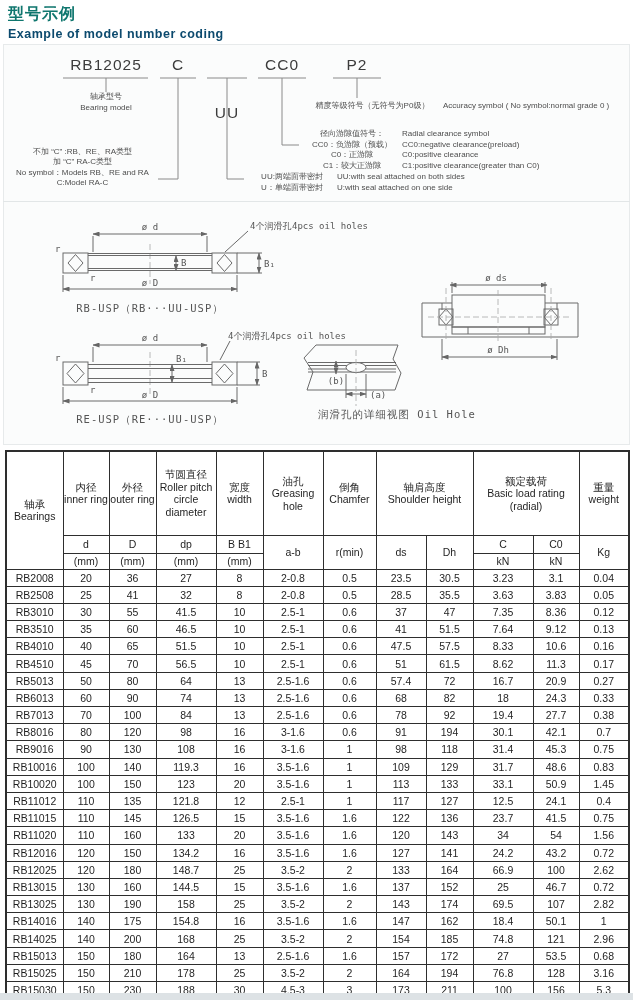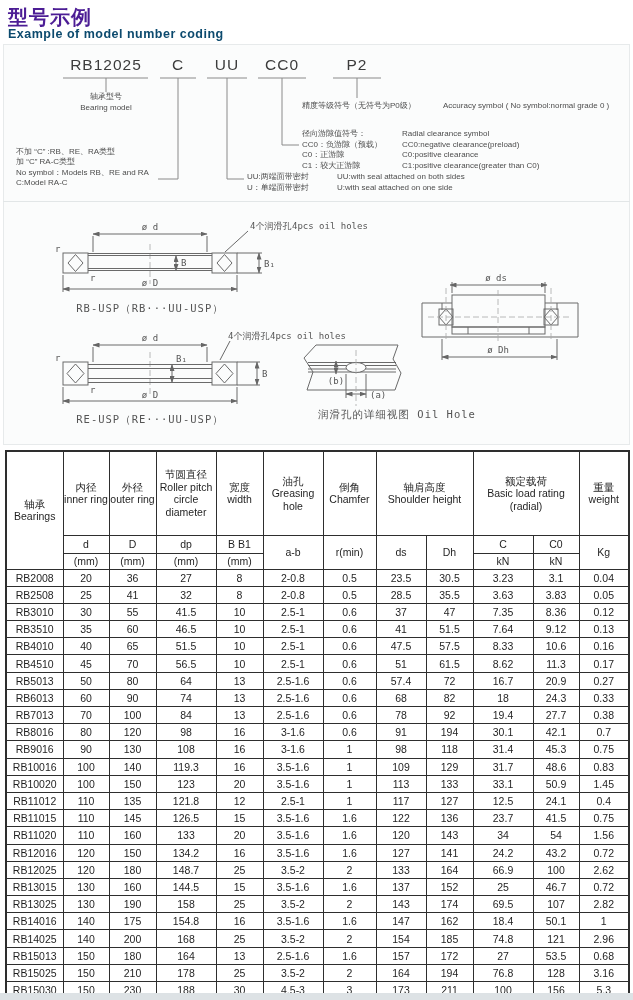--- a/index.html
+++ b/index.html
@@ -1,34 +1,34 @@
 <!DOCTYPE html>
 <html><head>
 <meta charset="utf-8">
 <style>
   * { margin:0; padding:0; box-sizing:border-box; }
   html,body { background:#fff; }
   body { font-family:"Liberation Sans","DejaVu Sans",sans-serif; color:#333; }
   .page { position:relative; width:633px; height:1000px; background:#fff; overflow:hidden; }
 
   
-  .title-cn { position:absolute; left:8px; top:4px; font-size:20px; font-weight:bold; color:#4c1d95; letter-spacing:1px; }
+  .title-cn { position:absolute; left:8px; top:4px; font-size:16px; font-weight:bold; color:#0f766e; letter-spacing:1px; }
   .title-en { position:absolute; left:8px; top:27px; font-size:12.5px; font-weight:bold; color:#0c4a6e; letter-spacing:.5px; }
 
   
   .panel { position:absolute; left:3px; top:44px; width:627px; height:401px; background:#fbfcfc; border:1px solid #e7eaeb; }
   .panel-divider { position:absolute; left:3px; top:201px; width:627px; height:1px; background:#e2e6e7; }
   .footer-strip { position:absolute; left:0; top:993px; width:633px; height:7px; background:#dde2e5; }
 
   
   .seg { position:absolute; top:56px; transform:translateX(-50%); font-size:15.5px; color:#3c3c3c; letter-spacing:1px; white-space:nowrap; }
-  .seg-rb  { left:106px; } .seg-c { left:178px; } .seg-uu { left:227px; } .seg-cc0 { left:282px; } .seg-p2 { left:357px; }
+  .seg-rb  { left:106px; } .seg-c { left:178px; } .seg-uu { left:227px;margin-top:48px; } .seg-cc0 { left:282px; } .seg-p2 { left:357px; }
   .coding-lines { position:absolute; left:0; top:40px; width:633px; height:165px; }
 
-  .ann { position:absolute; font-size:8px; line-height:10.6px; color:#4d4d4d; white-space:nowrap; }
+  .ann { position:absolute; font-size:8px; line-height:10.6px; color:#4d4d4d; white-space:nowrap;text-align:center; }
   .ann-bearing-model { left:62px; top:92px; width:88px; text-align:center; }
   .ann-accuracy { left:302px; top:101px; }
   .ann-clearance { left:302px; top:129px; }
   .ann-typenote { left:16px; top:147px; line-height:10.3px; }
   .ann-seal { left:247px; top:172px; }
   .ann-row { display:flex; }
   .ann-accuracy .cn { width:141px; }
   .ann-clearance .cn { width:100px; }
   .ann-seal .cn { width:90px; }
 

